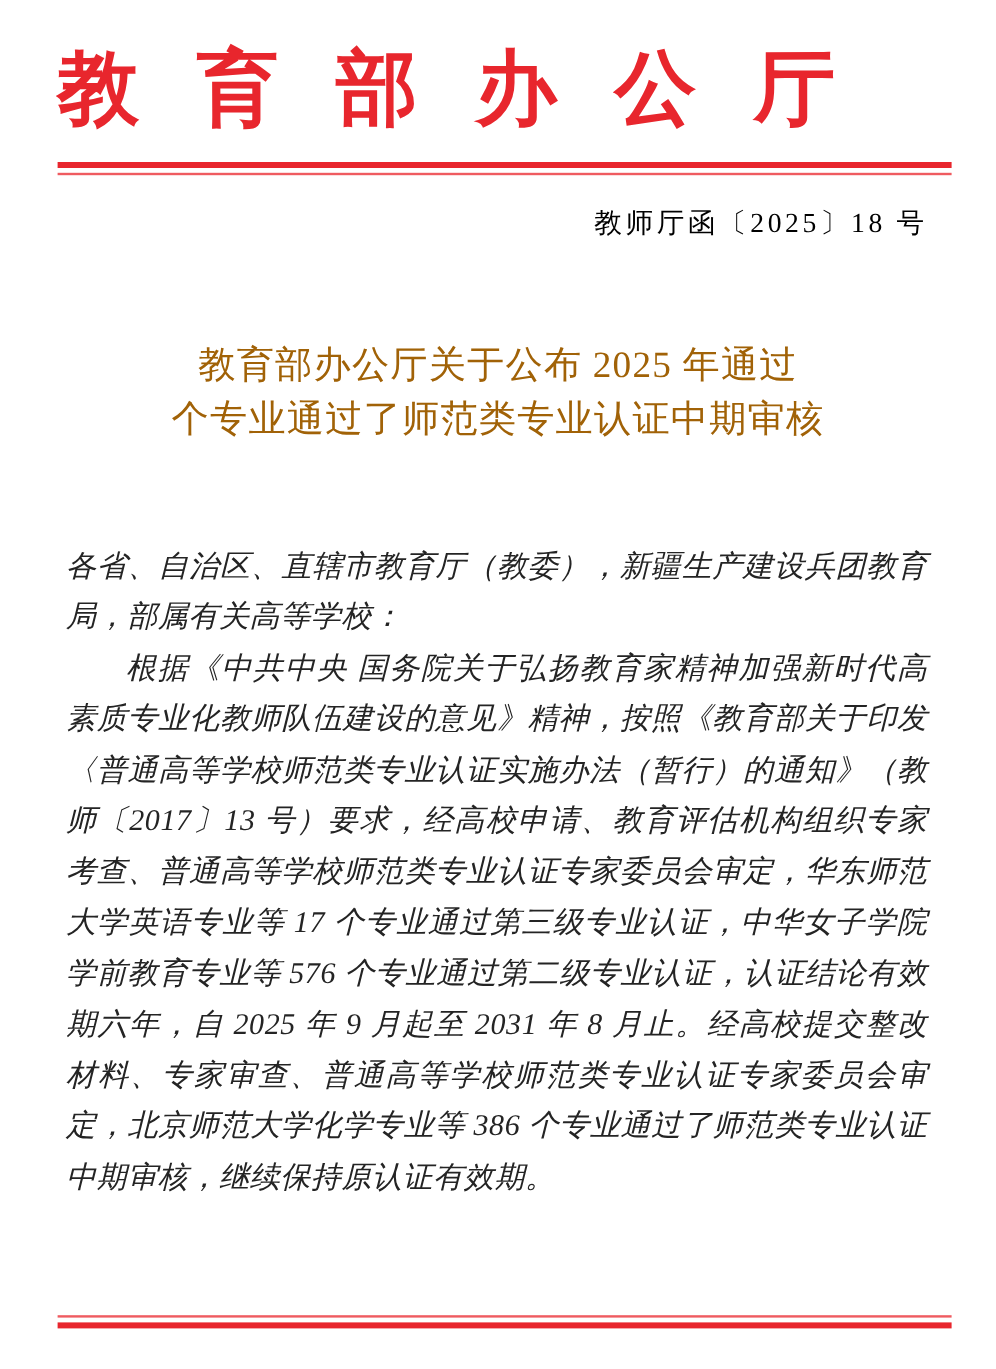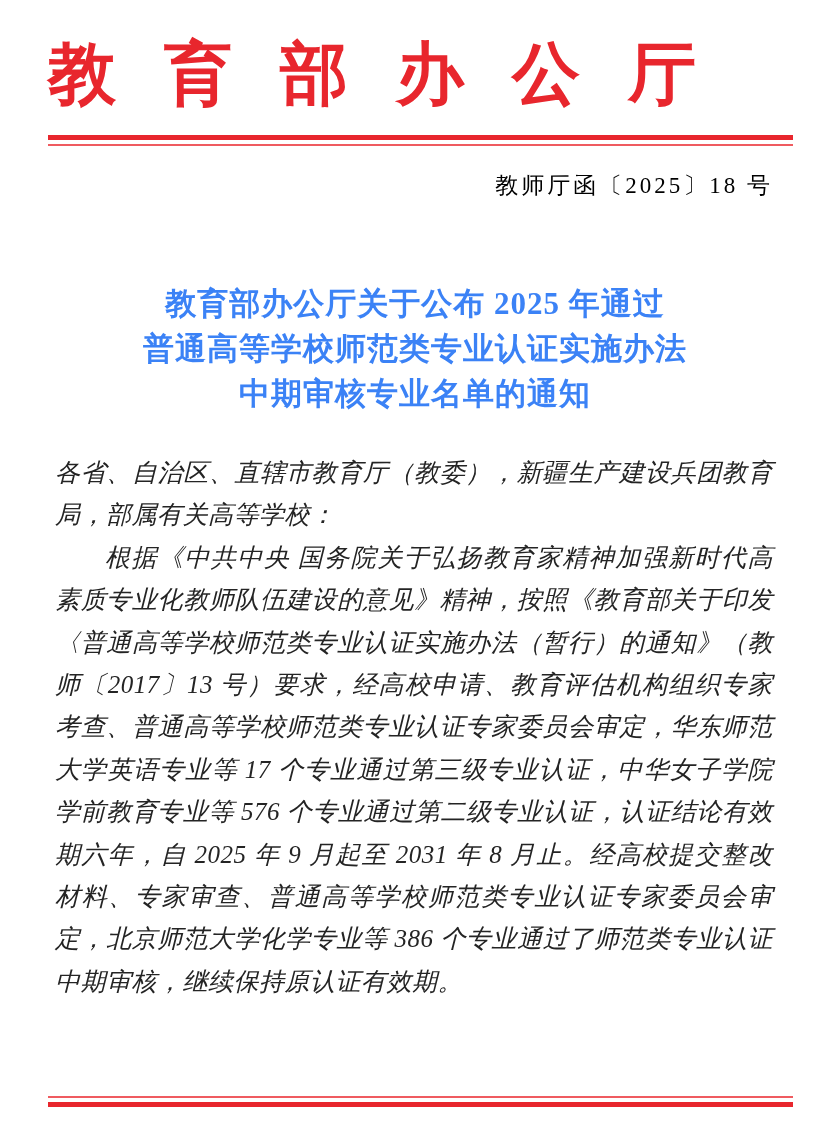--- a/index.html
+++ b/index.html
@@ -51,23 +51,23 @@
     color: #000000;
     white-space: nowrap;
   }
   .title {
     position: absolute;
     top: 281px;
     left: 0;
     right: 0;
     text-align: center;
     font-size: 31px;
-    font-weight: bold;
+    font-weight: normal;
     line-height: 45px;
-    color: #3b82f6;
+    color: #a16207;
     letter-spacing: 1px;
   }
   .body-text {
     position: absolute;
     top: 452px;
     left: 55px;
     width: 718px;
     font-size: 25px;
     line-height: 42.4px;
     letter-spacing: 0.5px;
@@ -90,22 +90,21 @@
 
   <div class="masthead">教育部办公厅</div>
 
   <div class="rule rule-thick rule-top-thick"></div>
   <div class="rule rule-thin rule-top-thin"></div>
 
   <div class="doc-number">教师厅函〔2025〕18 号</div>
 
   <div class="title">
     <div>教育部办公厅关于公布 2025 年通过</div>
-    <div>普通高等学校师范类专业认证实施办法</div>
-    <div>中期审核专业名单的通知</div>
+    <div>个专业通过了师范类专业认证中期审核</div>
   </div>
 
   <div class="body-text">
     <p>各省、自治区、直辖市教育厅（教委），新疆生产建设兵团教育局，部属有关高等学校：</p>
     <p class="indent">根据《中共中央 国务院关于弘扬教育家精神加强新时代高素质专业化教师队伍建设的意见》精神，按照《教育部关于印发〈普通高等学校师范类专业认证实施办法（暂行）的通知》（教师〔2017〕13 号）要求，经高校申请、教育评估机构组织专家考查、普通高等学校师范类专业认证专家委员会审定，华东师范大学英语专业等 17 个专业通过第三级专业认证，中华女子学院学前教育专业等 576 个专业通过第二级专业认证，认证结论有效期六年，自 2025 年 9 月起至 2031 年 8 月止。经高校提交整改材料、专家审查、普通高等学校师范类专业认证专家委员会审定，北京师范大学化学专业等 386 个专业通过了师范类专业认证中期审核，继续保持原认证有效期。</p>
   </div>
 
   <div class="rule rule-thin rule-bottom-thin"></div>
   <div class="rule rule-thick rule-bottom-thick"></div>
 

